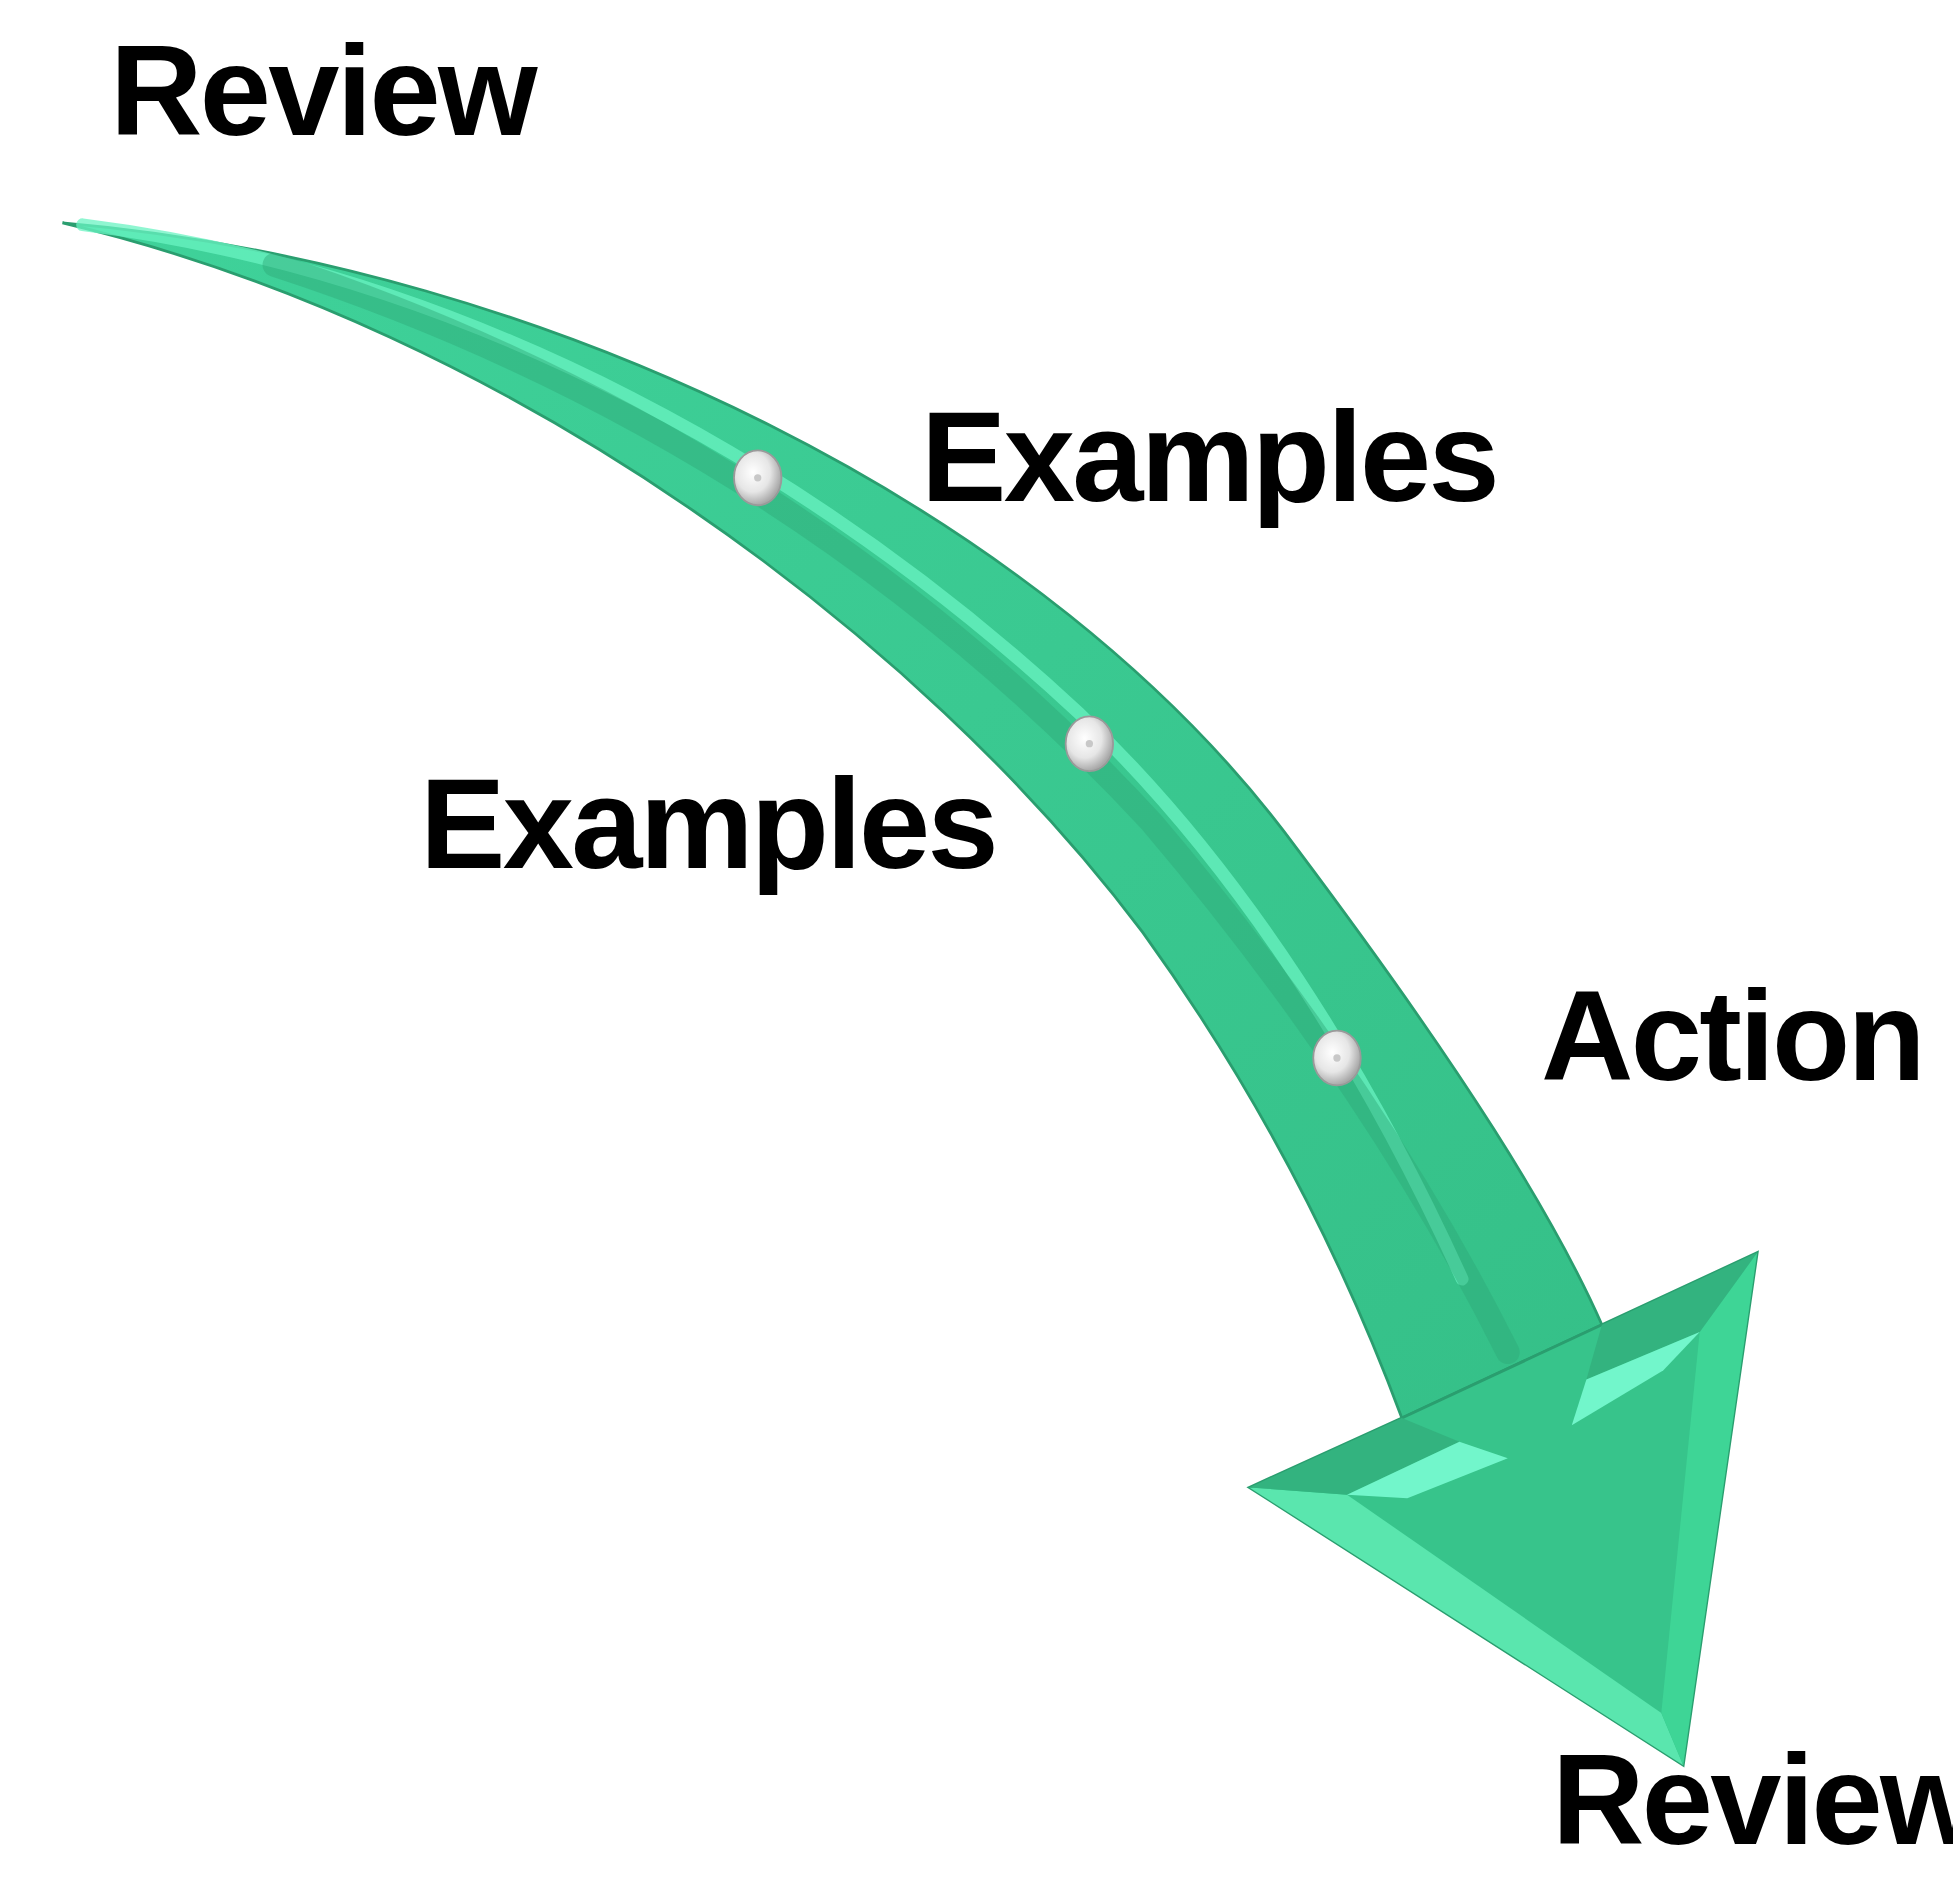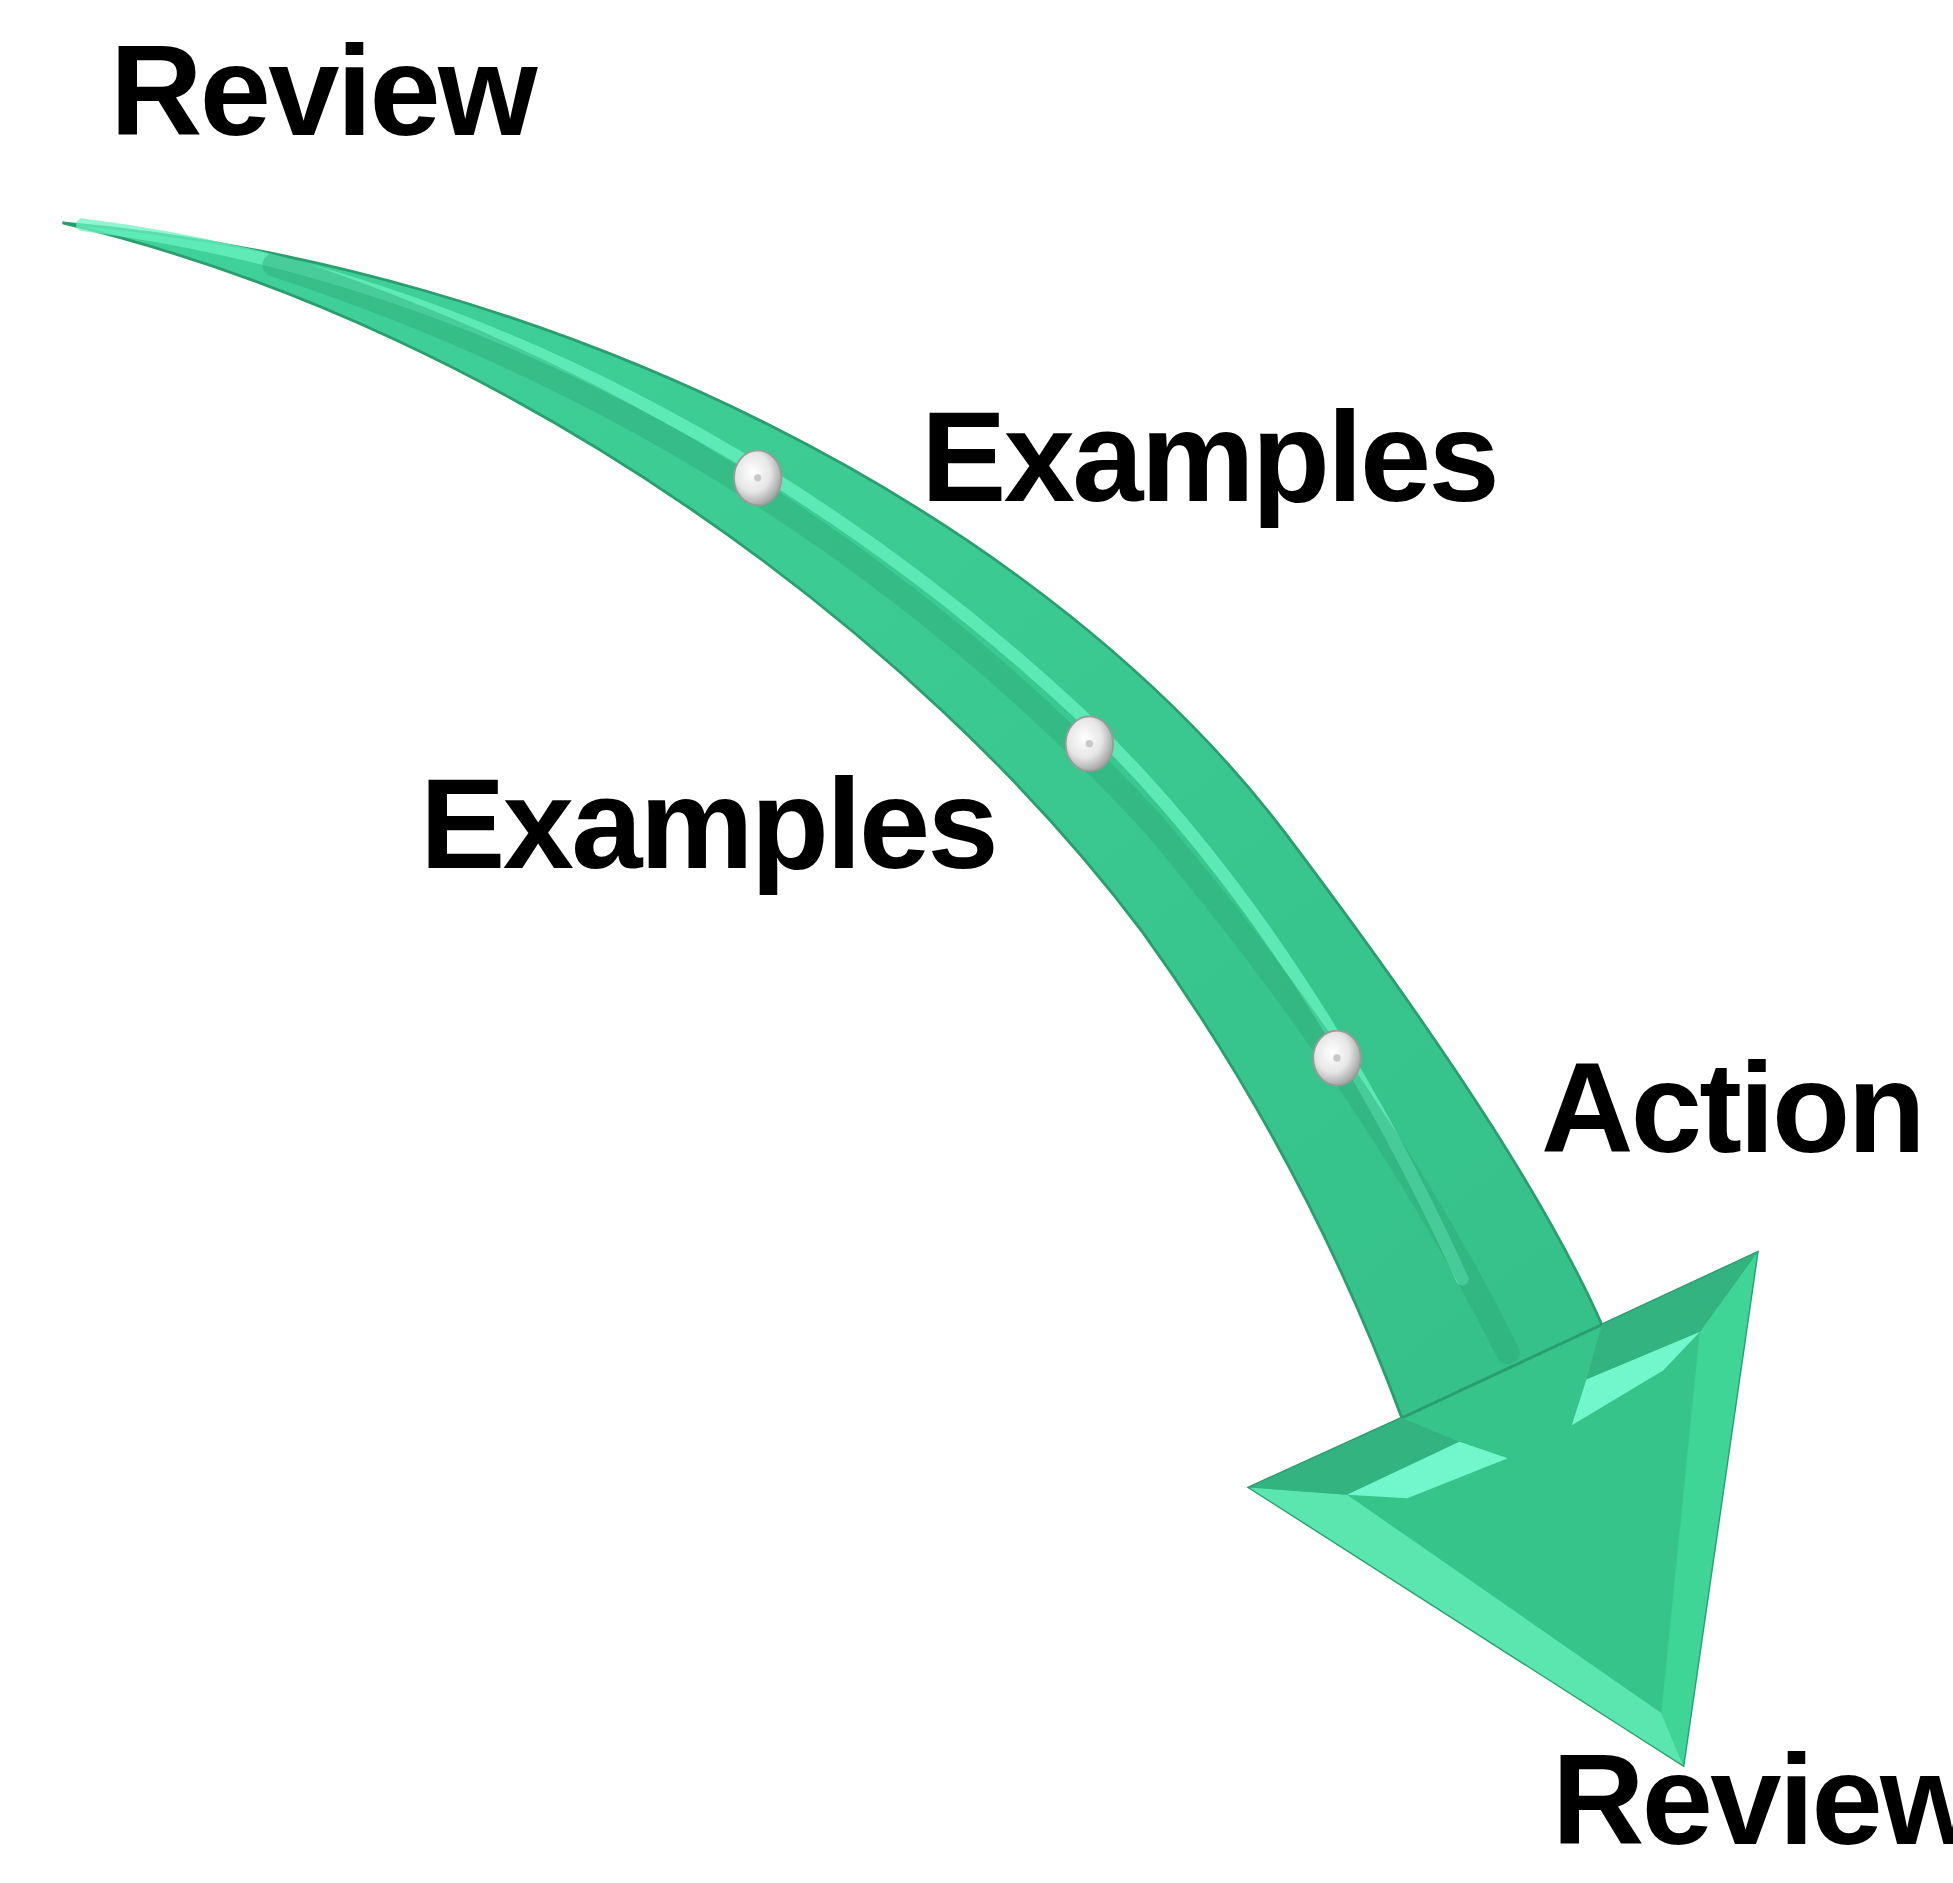--- a/index.html
+++ b/index.html
@@ -11,21 +11,21 @@
     font-weight: bold;
     color: #000000;
     font-size: 128px;
     line-height: 1;
     letter-spacing: -2.7px;
     white-space: nowrap;
   }
   #lbl-context  { left: 110px;  top: 27.4px; }
   #lbl-examples { left: 921px; top: 393px; }
   #lbl-diagnosis{ left: 420px;  top: 760px; }
-  #lbl-action   { left: 1541px; top: 1044px; text-align: center; }
+  #lbl-action   { left: 1541px; top: 972px; text-align: center; }
   #lbl-review   { left: 1552px; top: 1736px; }
 </style>
 </head>
 <body>
 
 <svg id="diagram" viewBox="0 0 2138 2061" xmlns="http://www.w3.org/2000/svg">
   <defs>
     <linearGradient id="shaftGrad" x1="0" y1="0" x2="1" y2="1">
       <stop offset="0" stop-color="#3fd29a"></stop>
       <stop offset="1" stop-color="#35c088"></stop>

